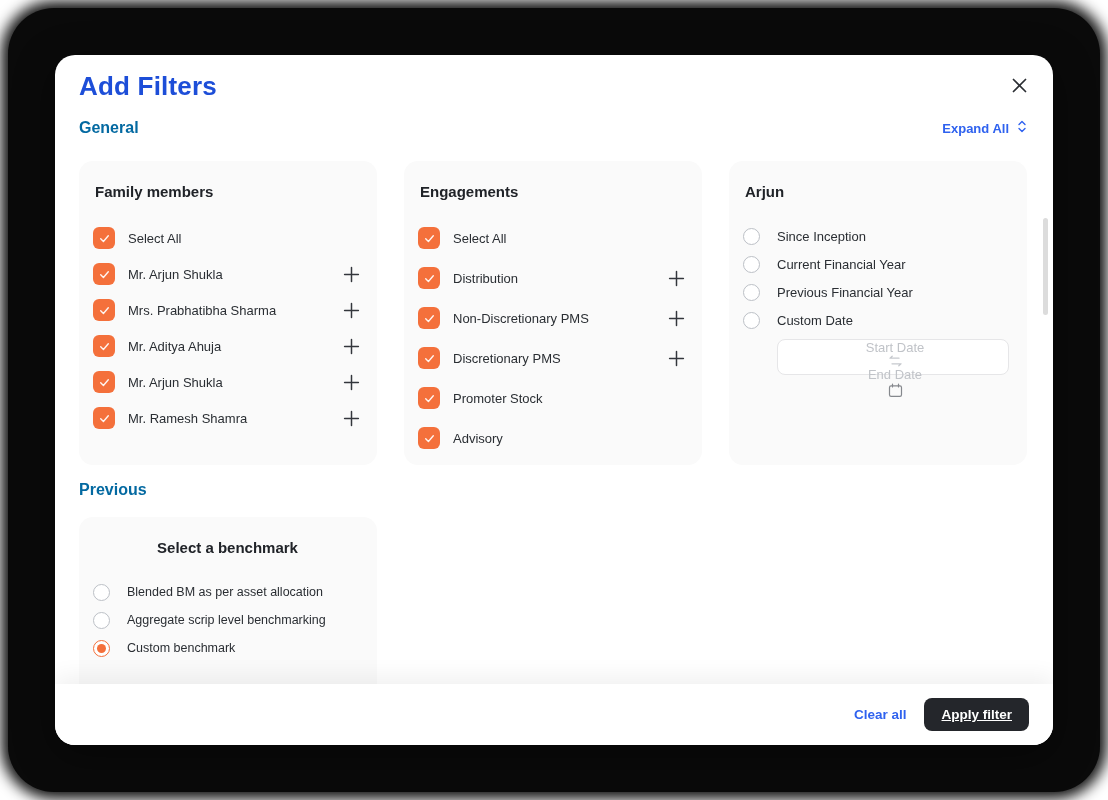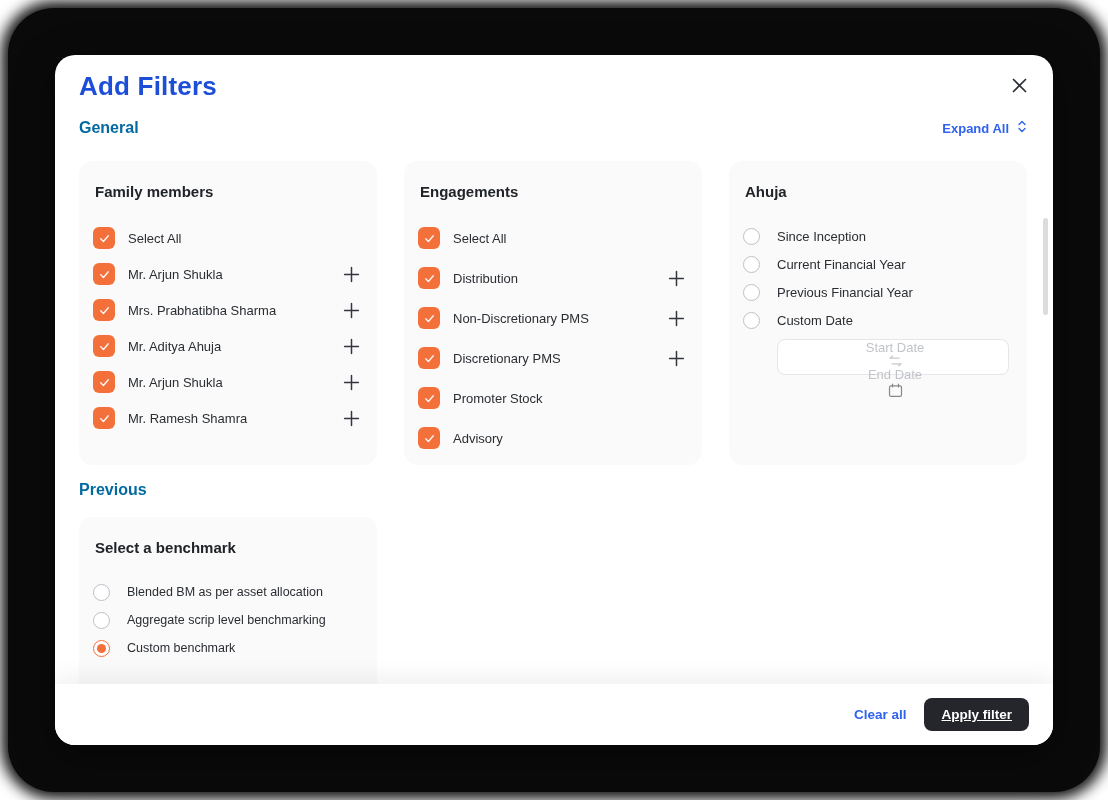--- a/index.html
+++ b/index.html
@@ -49,21 +49,21 @@
   .dates .list { margin-top:26px; }
   .date-input { margin:9px 0 0 34px; width:232px; height:36px; background:#fff;
                 border:1px solid #e6e6e8; border-radius:8px; display:flex;
                 align-items:center; padding:0 10px 16px 14px;flex-direction:column; }
   .date-ph { font-size:13px; color:#c0c3c8; }
   .swap-icon { margin:0 9px; display:flex; }
   .date-div { width:1px; height:20px; background:#e6e6e8; margin:0 9px 0 auto; }
 
   .bench-head { top:426px; }
   .bench-row { position:absolute; left:24px; top:462px; display:flex; gap:27px; }
-  .bench-card { width:298px; height:216px; padding:22px 17px 0 14px; }
+  .bench-card { width:298px; height:216px; padding:22px 17px 0 14px;text-align:center; }
   .bench-card .list { margin-top:26px; }
   .bench-card .radio-label { font-size:12.5px; }
 
   .scroll-thumb { position:absolute; right:5px; top:163px; width:5px; height:97px;
                   background:#dcdcdc; border-radius:3px; }
 
   .footer { position:absolute; left:0; right:0; bottom:0; height:61px; background:#fff;
             box-shadow:0 -8px 22px rgba(0,0,0,0.06); display:flex; align-items:center;
             justify-content:flex-end; gap:18px; padding-right:24px; z-index:5; }
   .clear-all { color:#2f62ef; font-size:13.5px; font-weight:700; cursor:pointer;margin-left:35px; }
@@ -244,21 +244,21 @@
               <svg width="13" height="13" viewBox="0 0 24 24">
                 <path d="M5 12.5l5 5 9-10.5" stroke="#fff" stroke-width="2.6" fill="none" stroke-linecap="round" stroke-linejoin="round" opacity="0.92"></path>
               </svg>
             </span>
           <span class="check-label">Advisory</span>
         </div>
       </div>
     </div>
 
     <div class="card tall dates">
-      <div class="card-title">Ahuja</div>
+      <div class="card-title">Arjun</div>
       <div class="list">
         <div class="radio-row">
           <span class="radio"></span>
           <span class="radio-label">Since Inception</span>
         </div>
         <div class="radio-row">
           <span class="radio"></span>
           <span class="radio-label">Current Financial Year</span>
         </div>
         <div class="radio-row">

